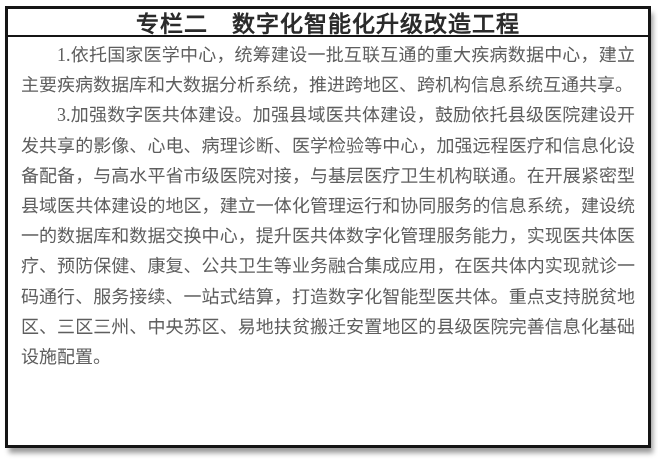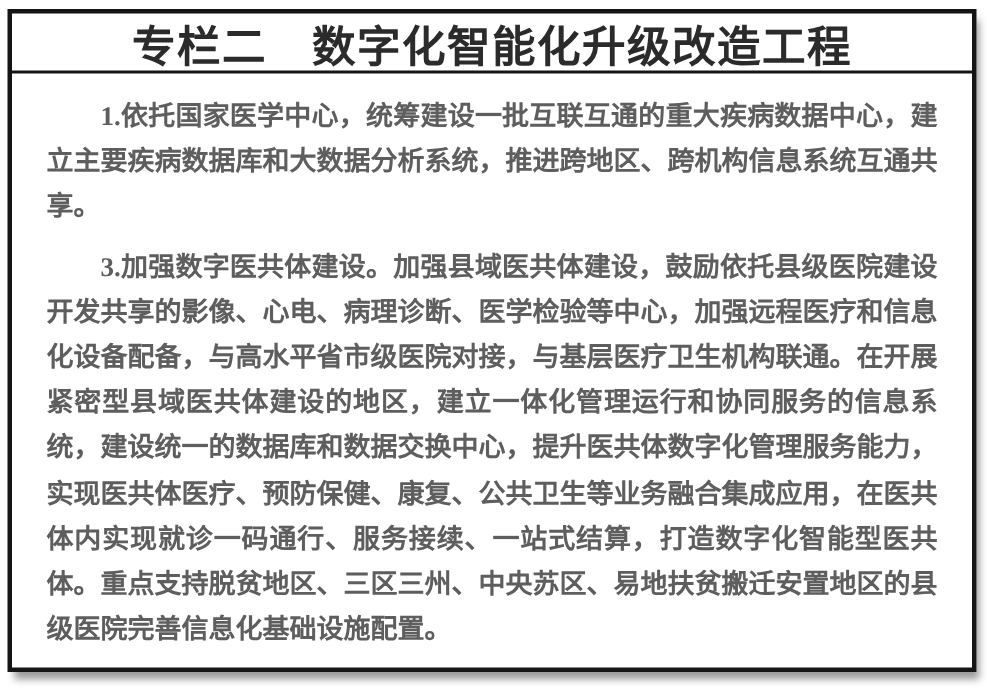--- a/index.html
+++ b/index.html
@@ -19,45 +19,44 @@
   }
   .panel{
     position:absolute;
     left:5px; top:6px;
     width:646px; height:442px;
     background:var(--background);
     border:3px solid var(--border);
     box-shadow:3px 6px 5px -1px rgba(0,0,0,0.40);
   }
   .panel-title{
-    height:40px;
+    height:28px;
     display:flex;
     align-items:center;
     justify-content:center;
     border-bottom:2px solid var(--border);
     font-family:Liberation Sans, sans-serif;
-    font-size:29px;
+    font-size:23px;
     font-weight:700;
     color:var(--title-text);
     letter-spacing:1px;
   }
   .panel-body{
     padding:3px 13px 0 13px;
     font-family:"Liberation Serif", serif;
     font-size:18px;
     line-height:30.2px;
     color:var(--body-text);
     text-align:justify;
     text-justify:inter-character;
   }
   .panel-body p{
-    margin:10px;
+    margin:0;
     text-indent:2em;
     text-align-last:left;
-    font-weight:bold;
   }
 </style>
 </head>
 <body>
 
 <div class="panel">
   <div class="panel-title">专栏二　数字化智能化升级改造工程</div>
   <div class="panel-body">
     <p>1.依托国家医学中心，统筹建设一批互联互通的重大疾病数据中心，建立主要疾病数据库和大数据分析系统，推进跨地区、跨机构信息系统互通共享。</p>
     <p>3.加强数字医共体建设。加强县域医共体建设，鼓励依托县级医院建设开发共享的影像、心电、病理诊断、医学检验等中心，加强远程医疗和信息化设备配备，与高水平省市级医院对接，与基层医疗卫生机构联通。在开展紧密型县域医共体建设的地区，建立一体化管理运行和协同服务的信息系统，建设统一的数据库和数据交换中心，提升医共体数字化管理服务能力，实现医共体医疗、预防保健、康复、公共卫生等业务融合集成应用，在医共体内实现就诊一码通行、服务接续、一站式结算，打造数字化智能型医共体。重点支持脱贫地区、三区三州、中央苏区、易地扶贫搬迁安置地区的县级医院完善信息化基础设施配置。</p>

